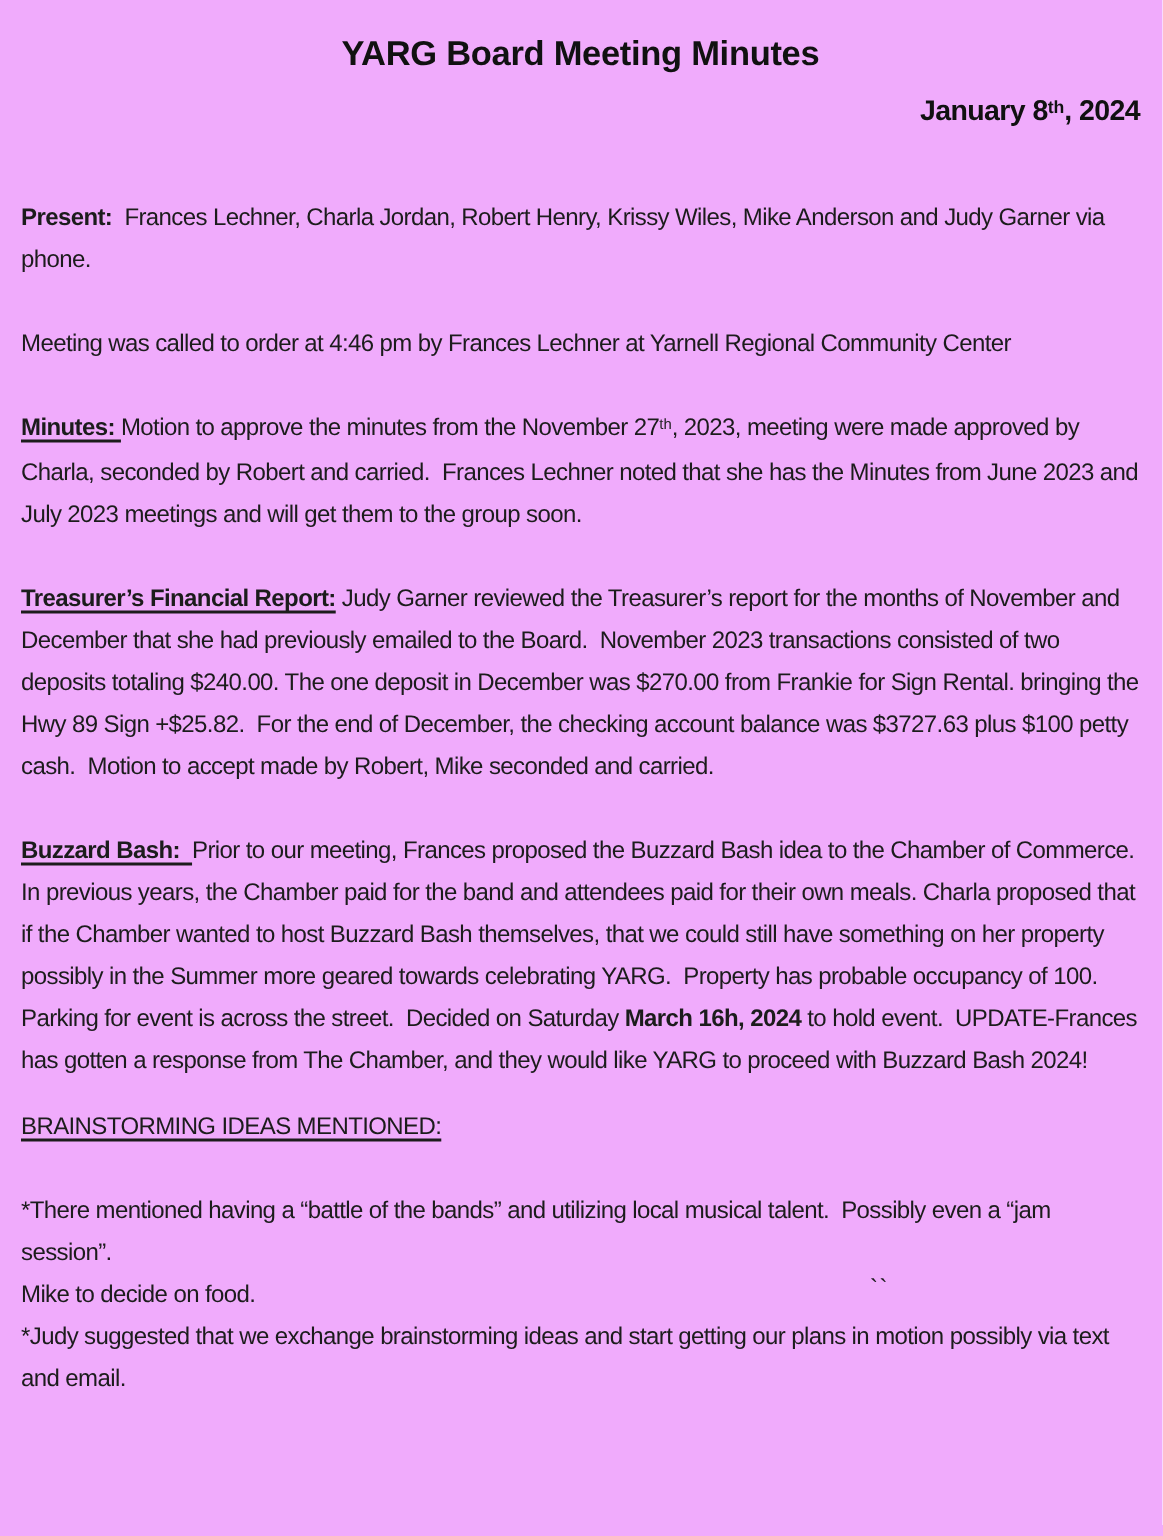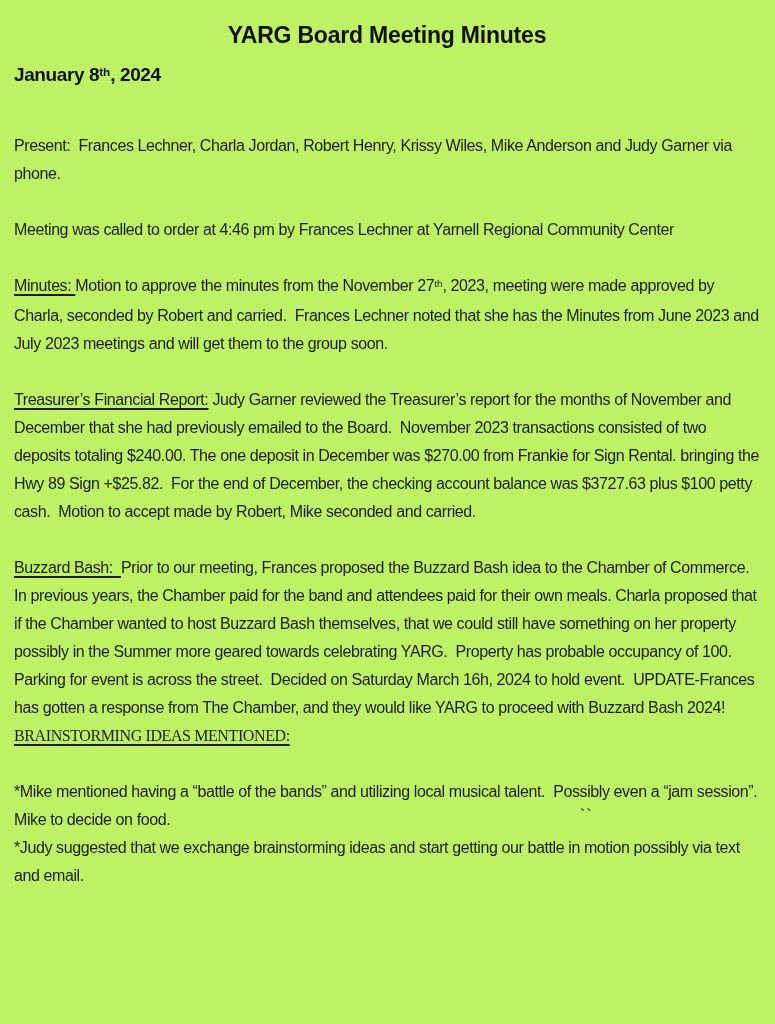--- a/index.html
+++ b/index.html
@@ -1,49 +1,49 @@
 <!DOCTYPE html>
 <html><head>
 <meta charset="utf-8">
 <style>
   html, body { margin: 0; padding: 0; background: #ffffff; }
   .page {
     width: 775px;
     height: 1024px;
     box-sizing: border-box;
     padding: 12px 15px 0 14px;
-    background: #bef264;
+    background: #f0abfc;
     font-family: "Liberation Sans", sans-serif;
     font-size: 16px;
     letter-spacing: -0.4px;
     line-height: 28px;
     color: #1c1c1c;
     overflow: hidden;
   }
   .title {
     text-align: center;
     font-size: 23px;
     font-weight: 700;
     line-height: 30px;
     margin: 8px 0 0 0;
     letter-spacing: -0.2px;
     color: #111;
   }
   .date {
-    text-align: left;
+    text-align: right;
     font-size: 19px;
     font-weight: 700;
     line-height: 26px;
     margin: 12px 0 0 0;
     color: #111;
   }
   .para { margin: 28px 0 0 0; white-space: pre-wrap; }
   .para.first { margin-top: 42px; }
-  .para.tight { margin-top: 0; font-family: Liberation Serif, serif; }
-  .b { font-weight: 400; }
+  .para.tight { margin-top: 16px; }
+  .b { font-weight: 700; }
   .u { text-decoration: underline; text-underline-offset: 3px; text-decoration-thickness: 1.5px; }
   .sup { font-size: 0.62em; position: relative; top: -0.45em; letter-spacing: 0; }
   .ideas { margin-top: 28px; }
   .idea-line { white-space: pre-wrap; }
   .food-line { position: relative; }
   .stray-marks { position: absolute; left: 566px; top: -4px; letter-spacing: 1px; }
 </style>
 </head>
 <body>
 
@@ -59,18 +59,18 @@
 
   <div class="para"><span class="b u">Minutes: </span><span>Motion to approve the minutes from the November 27</span><span class="sup">th</span><span>, 2023, meeting were made approved by Charla, seconded by Robert and carried.  Frances Lechner noted that she has the Minutes from June 2023 and July 2023 meetings and will get them to the group soon.</span></div>
 
   <div class="para"><span class="b u">Treasurer’s Financial Report:</span><span> Judy Garner reviewed the Treasurer’s report for the months of November and December that she had previously emailed to the Board.  November 2023 transactions consisted of two deposits totaling $240.00. The one deposit in December was $270.00 from Frankie for Sign Rental. bringing the Hwy 89 Sign +$25.82.  For the end of December, the checking account balance was $3727.63 plus $100 petty cash.  Motion to accept made by Robert, Mike seconded and carried.</span></div>
 
   <div class="para"><span class="b u">Buzzard Bash:  </span><span>Prior to our meeting, Frances proposed the Buzzard Bash idea to the Chamber of Commerce. In previous years, the Chamber paid for the band and attendees paid for their own meals. Charla proposed that if the Chamber wanted to host Buzzard Bash themselves, that we could still have something on her property possibly in the Summer more geared towards celebrating YARG.  Property has probable occupancy of 100.  Parking for event is across the street.  Decided on Saturday </span><span class="b">March 16h, 2024</span><span> to hold event.  UPDATE-Frances has gotten a response from The Chamber, and they would like YARG to proceed with Buzzard Bash 2024!</span></div>
 
   <div class="para tight"><span class="u">BRAINSTORMING IDEAS MENTIONED:</span></div>
 
   <div class="ideas">
-    <div class="idea-line">*Mike mentioned having a “battle of the bands” and utilizing local musical talent.  Possibly even a “jam session”.</div>
+    <div class="idea-line">*There mentioned having a “battle of the bands” and utilizing local musical talent.  Possibly even a “jam session”.</div>
     <div class="idea-line food-line"><span>Mike to decide on food.</span><span class="stray-marks">``</span></div>
-    <div class="idea-line">*Judy suggested that we exchange brainstorming ideas and start getting our battle in motion possibly via text and email.</div>
+    <div class="idea-line">*Judy suggested that we exchange brainstorming ideas and start getting our plans in motion possibly via text and email.</div>
   </div>
 
 </div>
 
 </body></html>

